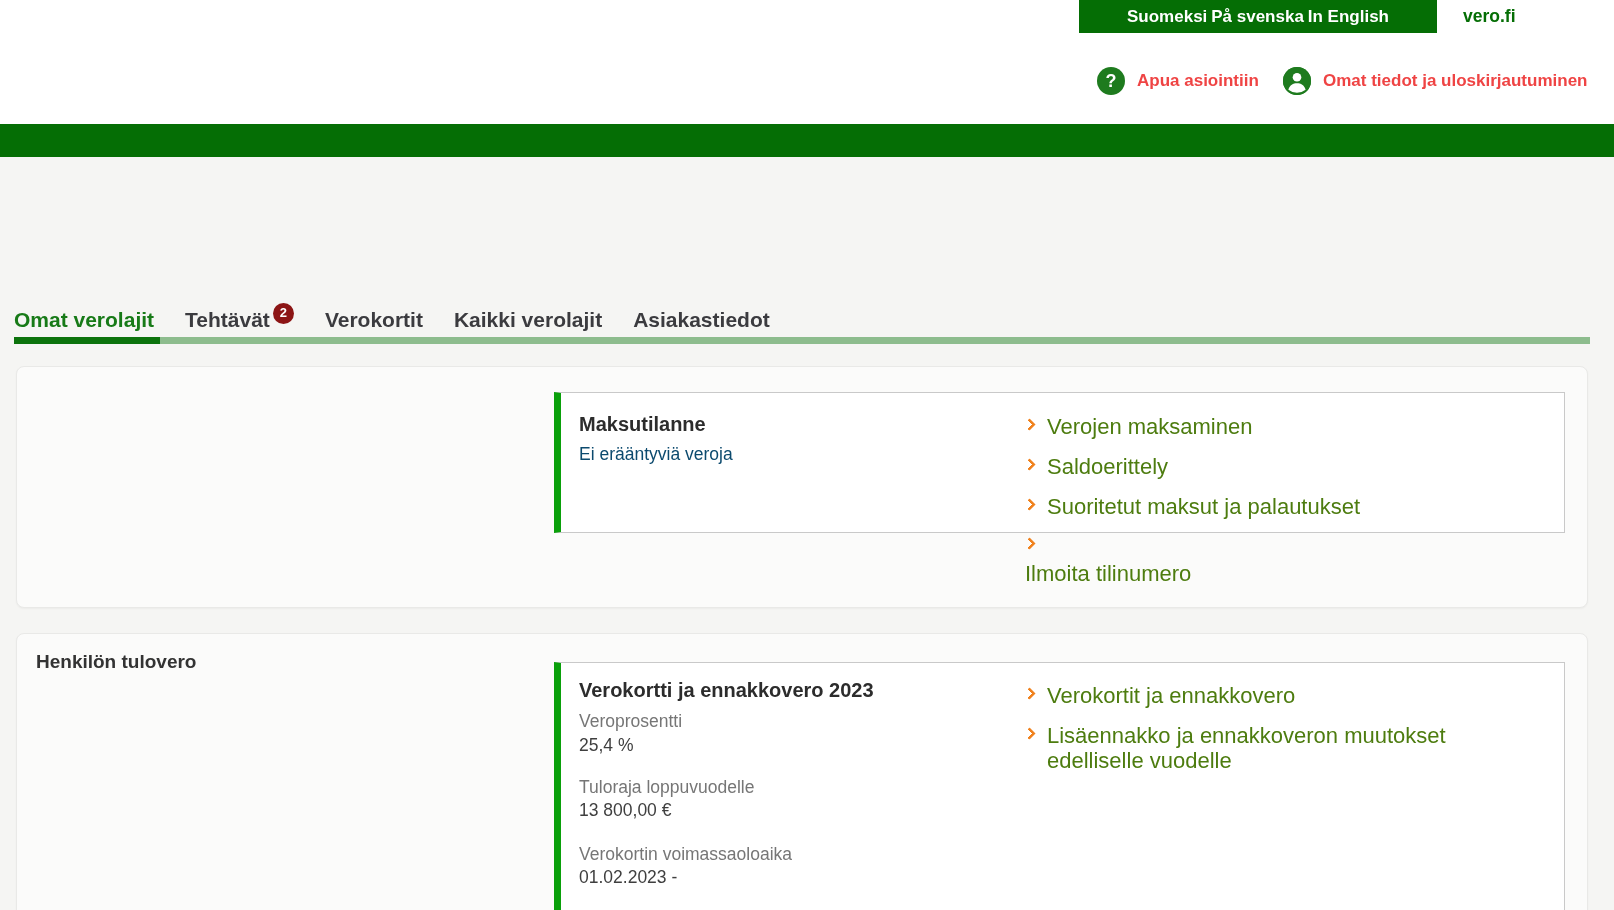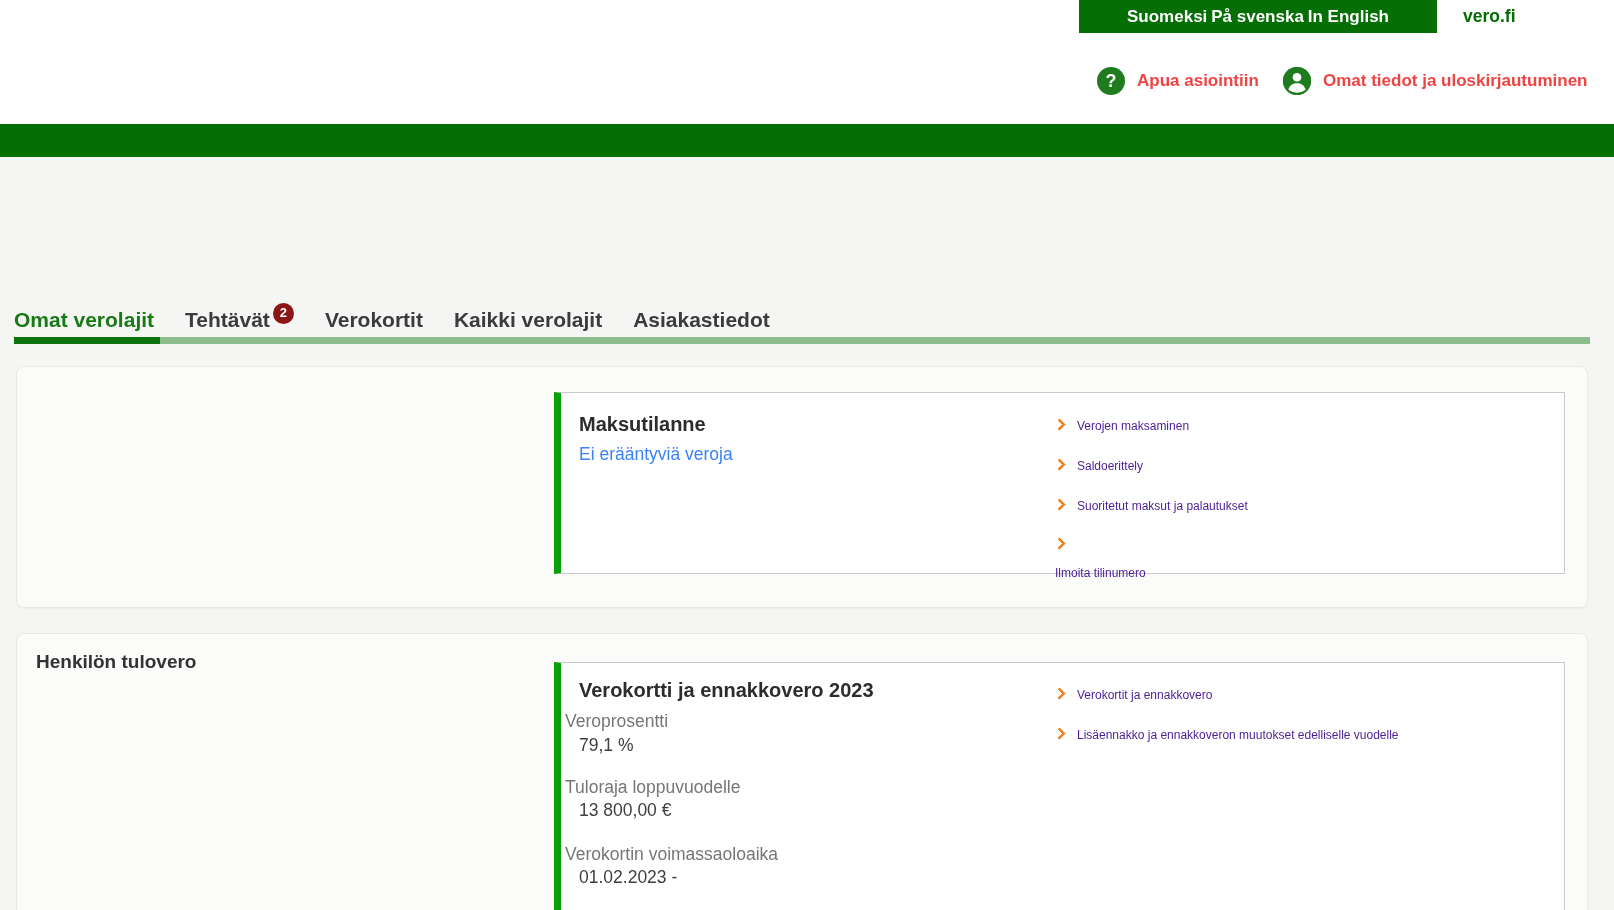--- a/index.html
+++ b/index.html
@@ -43,31 +43,31 @@
 
   
   .panel { position:absolute; left:16px; width:1572px; background:#fbfbfa; border:1px solid #e9e9e7;
            border-radius:8px; box-shadow:0 1px 2px rgba(0,0,0,0.04); }
   .panel1 { top:366px; height:242px; }
   .panel2 { top:633px; height:400px; }
   .panel-label { position:absolute; left:19px; top:17px; font-size:19px; font-weight:600; color:#333333; }
 
   .card { position:absolute; left:554px; width:1011px; background:#ffffff; border:1px solid #c9c9c9;
           border-left:7px solid #0aa00a; }
-  .card1 { top:392px; height:182px; }
+  .card1 { top:392px; height:141px; }
   .card2 { top:662px; height:560px; }
 
   .card-title { position:absolute; left:18px; font-size:20px; font-weight:700; color:#2c2c2c; white-space:nowrap; }
-  .card-sub   { position:absolute; left:18px; font-size:17.5px; color:#3b82f6; white-space:nowrap; }
+  .card-sub   { position:absolute; left:18px; font-size:17.5px; color:#0c4a6e; white-space:nowrap; }
 
-  .field-label { position:absolute; left:4px; font-size:17.5px; color:#767676; white-space:nowrap; }
+  .field-label { position:absolute; left:18px; font-size:17.5px; color:#767676; white-space:nowrap; }
   .field-value { position:absolute; left:18px; font-size:17.5px; color:#3f3f3f; white-space:nowrap; }
 
-  .link-row { position:absolute; left:494px; display:flex; align-items:flex-start; gap:13px;
-              color:#4c1d95; font-size:12px; line-height:25px; cursor:pointer; }
+  .link-row { position:absolute; left:464px; display:flex; align-items:flex-start; gap:13px;
+              color:#4d7c0f; font-size:22px; line-height:25px; cursor:pointer; }
   .link-row .txt { white-space:nowrap; }
   .link-row .txt.wrap { white-space:normal; width:400px; }
   .chev { width:9px; height:9px; border-top:3px solid #f0821e; border-right:3px solid #f0821e;
           transform:rotate(45deg); border-radius:1px; margin-top:6px; flex:0 0 auto; }
 
   .hl-box { position:absolute; left:469px; top:112px; width:350px; height:42px;
             border:5px solid #b1205f; border-radius:12px; display:flex; align-items:center;
             gap:13px; padding:0 16px; color:#217a21; font-size:17.5px; cursor:pointer; }
   .hl-box .chev { margin-top:0; }
   .hl-box .txt { white-space:nowrap; }
@@ -144,21 +144,21 @@
   </div>
 
   <div class="panel panel2">
     <div class="panel-label">Henkilön tulovero</div>
   </div>
 
   <div class="card card2">
     <div class="card-title" style="top:16px;">Verokortti ja ennakkovero 2023</div>
 
     <div class="field-label" style="top:48px;">Veroprosentti</div>
-    <div class="field-value" style="top:72px;">79,1 %</div>
+    <div class="field-value" style="top:72px;">25,4 %</div>
 
     <div class="field-label" style="top:114px;">Tuloraja loppuvuodelle</div>
     <div class="field-value" style="top:137px;">13 800,00 €</div>
 
     <div class="field-label" style="top:181px;">Verokortin voimassaoloaika</div>
     <div class="field-value" style="top:204px;">01.02.2023 -</div>
 
     <div class="link-row" style="top:20px;">
       <span class="chev"></span>
       <span class="txt">Verokortit ja ennakkovero</span>

